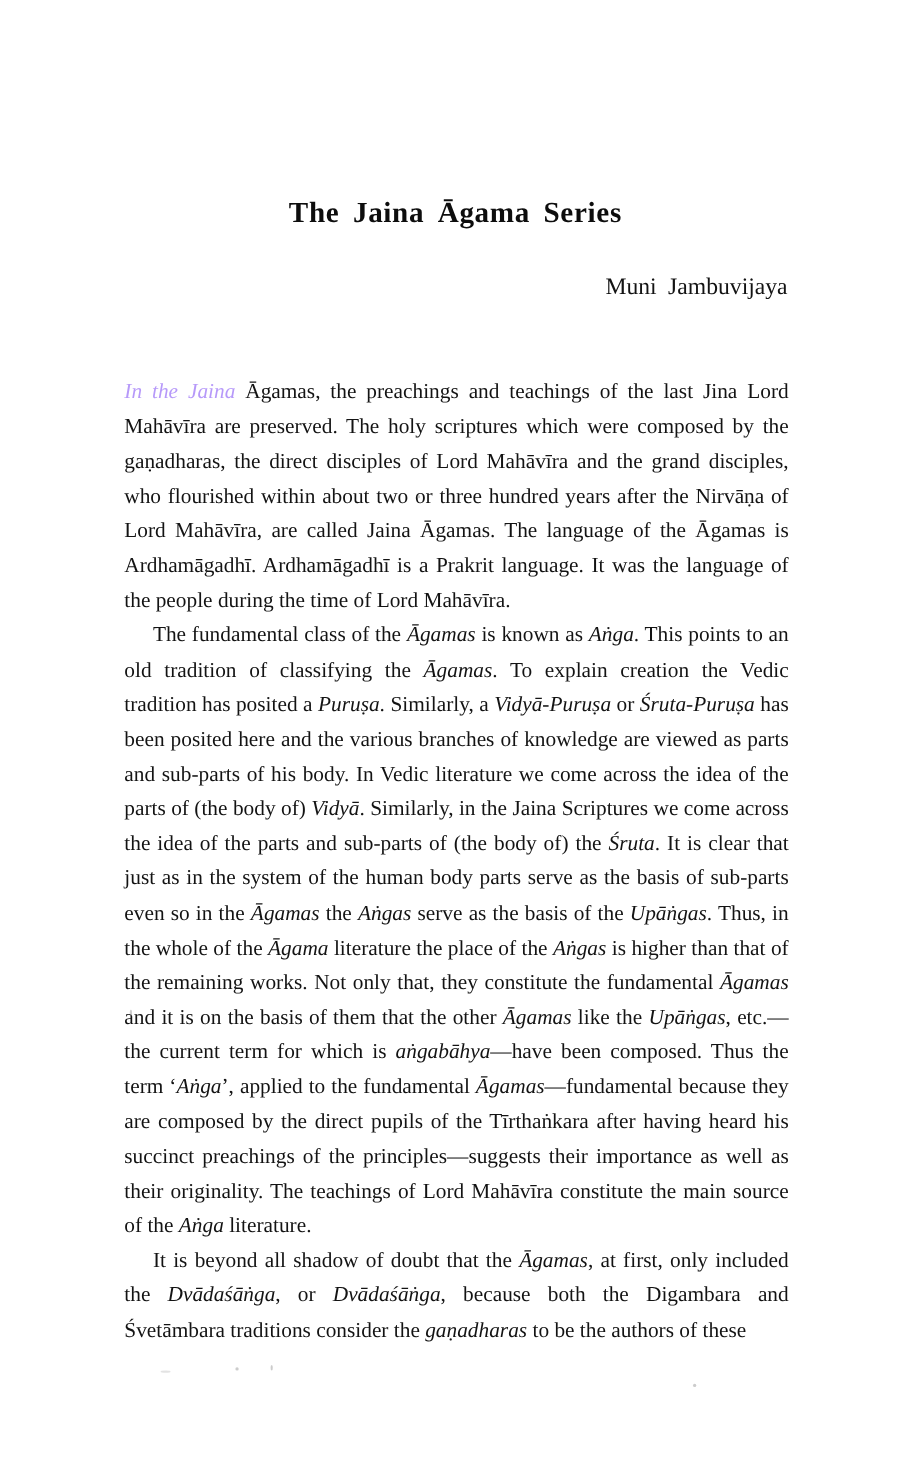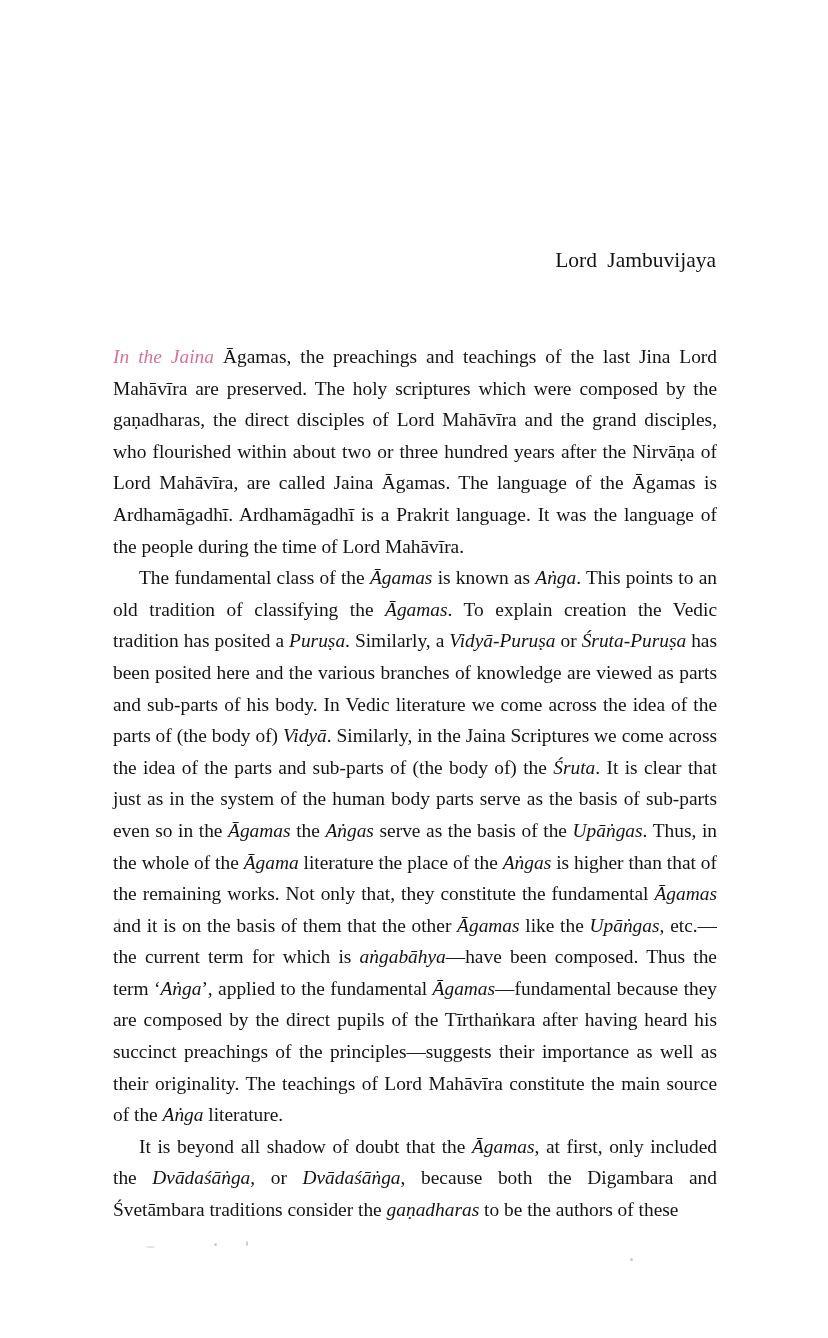--- a/index.html
+++ b/index.html
@@ -61,40 +61,41 @@
   }
   .para.indented {
     text-indent: 26px;
   }
   .it {
     font-style: italic;
   }
 
   
   .faded {
-    color: #be185d;
+    color: #8b5cf6;
     opacity: 0.62;
     filter: blur(0.35px);
   }
 
   
   .speckle {
     position: absolute;
     background: #9a9a9a;
     border-radius: 50%;
     opacity: 0.5;
   }
 </style>
 </head>
 <body>
 
 <div class="page">
 
+  <h1 class="doc-title">The Jaina Āgama Series</h1>
 
-  <div class="doc-byline">Lord  Jambuvijaya</div>
+  <div class="doc-byline">Muni  Jambuvijaya</div>
 
   <div class="body-text">
 
     <p class="para"><span class="faded it">In the Jaina</span><span> Āgamas, the preachings and teachings of the last Jina Lord Mahāvīra are preserved. The holy scriptures which were composed by the gaṇadharas, the direct disciples of Lord Mahāvīra and the grand disciples, who flourished within about two or three hundred years after the Nirvāṇa of Lord Mahāvīra, are called Jaina Āgamas. The language of the Āgamas is Ardhamāgadhī. Ardhamāgadhī is a Prakrit language. It was the language of the people during the time of Lord Mahāvīra.</span></p>
 
     <p class="para indented">The fundamental class of the <span class="it">Āgamas</span> is known as <span class="it">Aṅga</span>. This points to an old tradition of classifying the <span class="it">Āgamas</span>. To explain creation the Vedic tradition has posited a <span class="it">Puruṣa</span>. Similarly, a <span class="it">Vidyā-Puruṣa</span> or <span class="it">Śruta-Puruṣa</span> has been posited here and the various branches of knowledge are viewed as parts and sub-parts of his body. In Vedic literature we come across the idea of the parts of (the body of) <span class="it">Vidyā</span>. Similarly, in the Jaina Scriptures we come across the idea of the parts and sub-parts of (the body of) the <span class="it">Śruta</span>. It is clear that just as in the system of the human body parts serve as the basis of sub-parts even so in the <span class="it">Āgamas</span> the <span class="it">Aṅgas</span> serve as the basis of the <span class="it">Upāṅgas</span>. Thus, in the whole of the <span class="it">Āgama</span> literature the place of the <span class="it">Aṅgas</span> is higher than that of the remaining works. Not only that, they constitute the fundamental <span class="it">Āgamas</span> and it is on the basis of them that the other <span class="it">Āgamas</span> like the <span class="it">Upāṅgas</span>, etc.—the current term for which is <span class="it">aṅgabāhya</span>—have been composed. Thus the term ‘<span class="it">Aṅga</span>’, applied to the fundamental <span class="it">Āgamas</span>—fundamental because they are composed by the direct pupils of the Tīrthaṅkara after having heard his succinct preachings of the principles—suggests their importance as well as their originality. The teachings of Lord Mahāvīra constitute the main source of the <span class="it">Aṅga</span> literature.</p>
 
     <p class="para indented">It is beyond all shadow of doubt that the <span class="it">Āgamas</span>, at first, only included the <span class="it">Dvādaśāṅga</span>, or <span class="it">Dvādaśāṅga</span>, because both the Digambara and Śvetāmbara traditions consider the <span class="it">gaṇadharas</span> to be the authors of these</p>
 
   </div>

